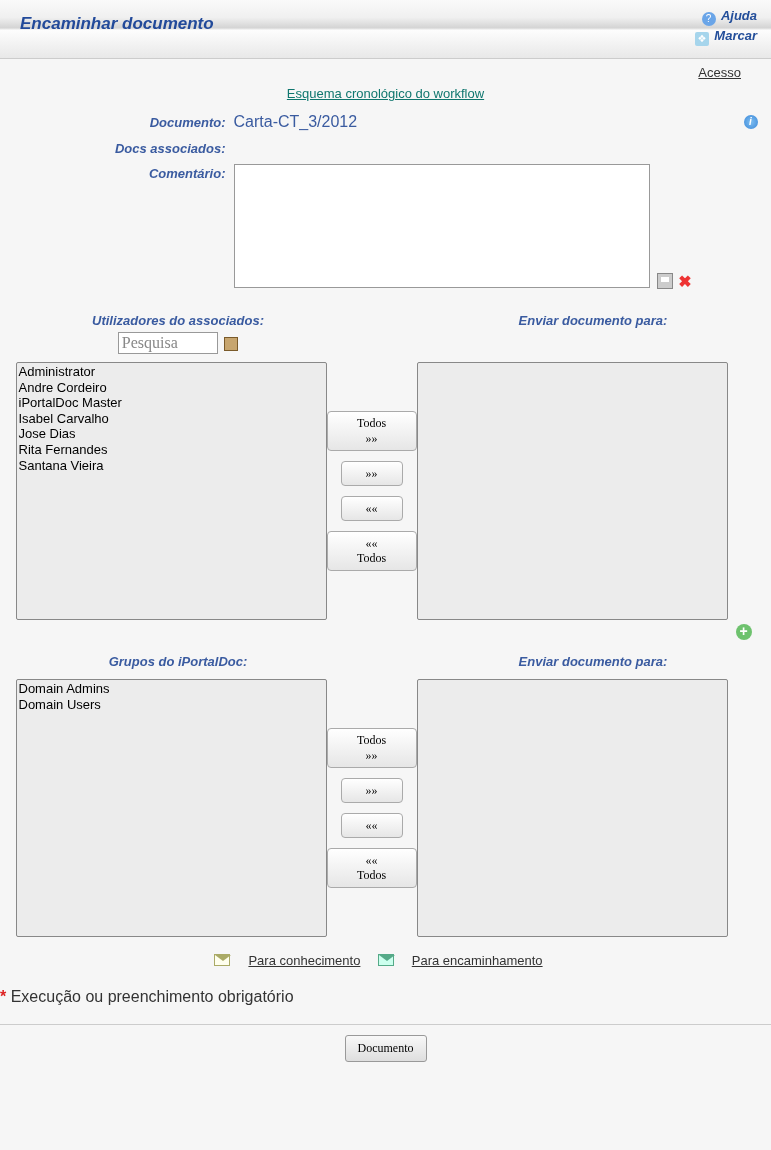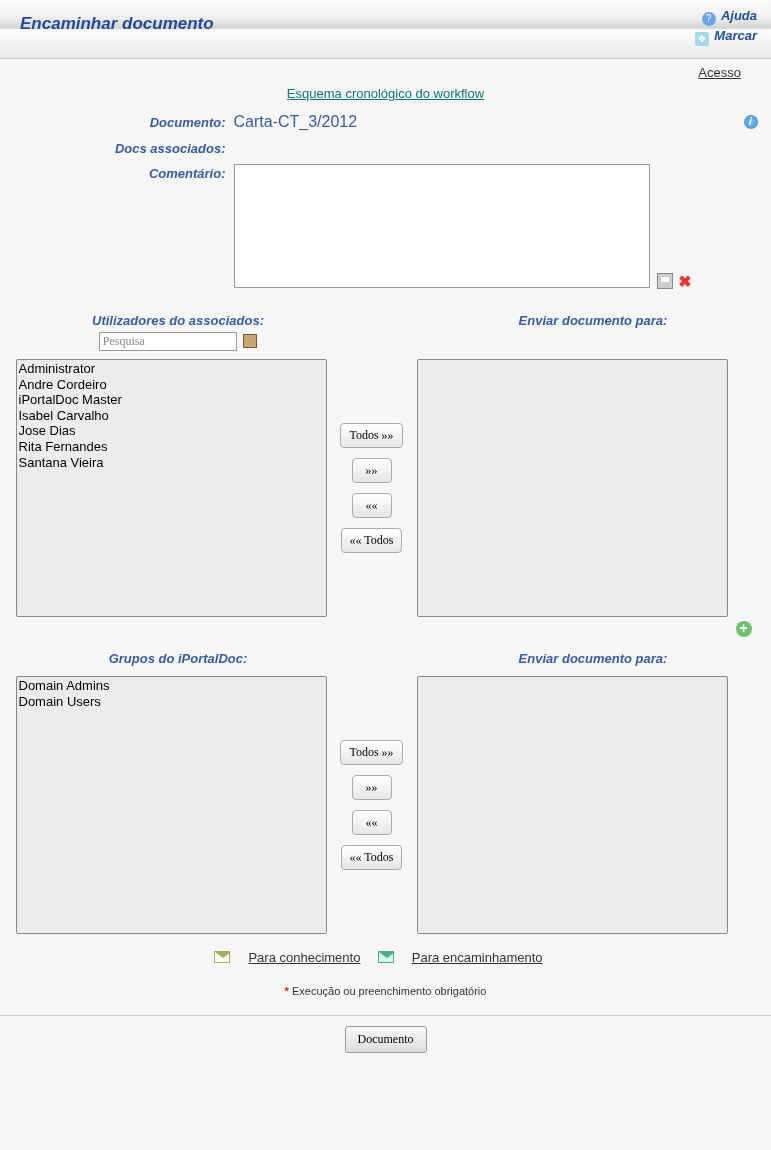--- a/index.html
+++ b/index.html
@@ -158,21 +158,21 @@
     width:325px; text-align:center;
     color:#3a5ba0; font-weight:bold; font-style:italic; font-size:13px;
   }
   .title-mid { width:90px; }
   .title-right {
     width:325px; text-align:center;
     color:#3a5ba0; font-weight:bold; font-style:italic; font-size:13px;
   }
   .search-row { text-align:center; width:325px; padding:4px 0 8px; }
   .search-row input {
-    width:138px; font-family:Verdana; font-size:12px;
+    width:100px; font-family:Verdana; font-size:16px;
     border:1px solid #999; padding:1px 3px; color:#888;
   }
   .cal-ico {
     display:inline-block; width:14px;height:14px;
     background:#c7a56e; border:1px solid #7a5a2a;
     vertical-align:-3px; margin-left:3px; cursor:pointer;
   }
   .dual-lists { display:flex; align-items:stretch; }
   .listbox {
     width:311px; height:258px;
@@ -180,41 +180,41 @@
     overflow:auto; font-size:13px;
     padding:1px 0;
   }
   .listbox option { padding:0 2px; }
   select.listbox { font-family:Verdana,Arial,sans-serif; }
   .mid-col {
     width:90px; display:flex; flex-direction:column; align-items:center; justify-content:center;
     gap:10px;
   }
   .mid-col button {
-    font-family:Verdana; font-size:12px; padding:4px 8px;
+    font-family:Verdana; font-size:12px; padding:4px 24px;
     border:1px solid #aaa; border-radius:4px;
     background:linear-gradient(#fff,#e6e6e6);
     cursor:pointer; min-width:40px;
   }
   .plus-row { width:740px; margin:0 auto; text-align:right; padding:4px 4px 0 0; }
   .plus-ico {
     display:inline-block;width:16px;height:16px;border-radius:8px;
     background:#6ec26e; color:white; font-size:14px; line-height:14px; text-align:center;
     font-weight:bold; cursor:pointer;
   }
   .bottom-links { text-align:center; padding:16px 0 10px; }
   .bottom-links a { color:#333; font-size:13px; margin:0 14px; }
   .mail-ico {
     display:inline-block;width:16px;height:12px;
     border:1px solid #5a8;background:#cfe;vertical-align:-1px;margin-right:4px;position:relative;
   }
   .mail-ico::after{content:"";position:absolute;left:0;top:0;border-left:8px solid transparent;border-right:8px solid transparent;border-top:6px solid #5a8;}
   .mail-ico.o { border-color:#aa6; background:#ffe; }
   .mail-ico.o::after{ border-top-color:#aa6; }
-  .req-line { text-align:center; padding:10px 0 18px; font-size:11px; }
+  .req-line { padding:10px 0 18px; font-size:16px; }
   .req-line .ast { color:#d22; font-weight:bold; }
   .footer-bar {
     border-top:1px solid #ccc;
     padding:10px 0; text-align:center;
   }
   .footer-bar button {
     font-family:Verdana; font-size:12px; padding:5px 12px;
     border:1px solid #999; border-radius:3px;
     background:linear-gradient(#f8f8f8,#dedede); cursor:pointer;
   }

